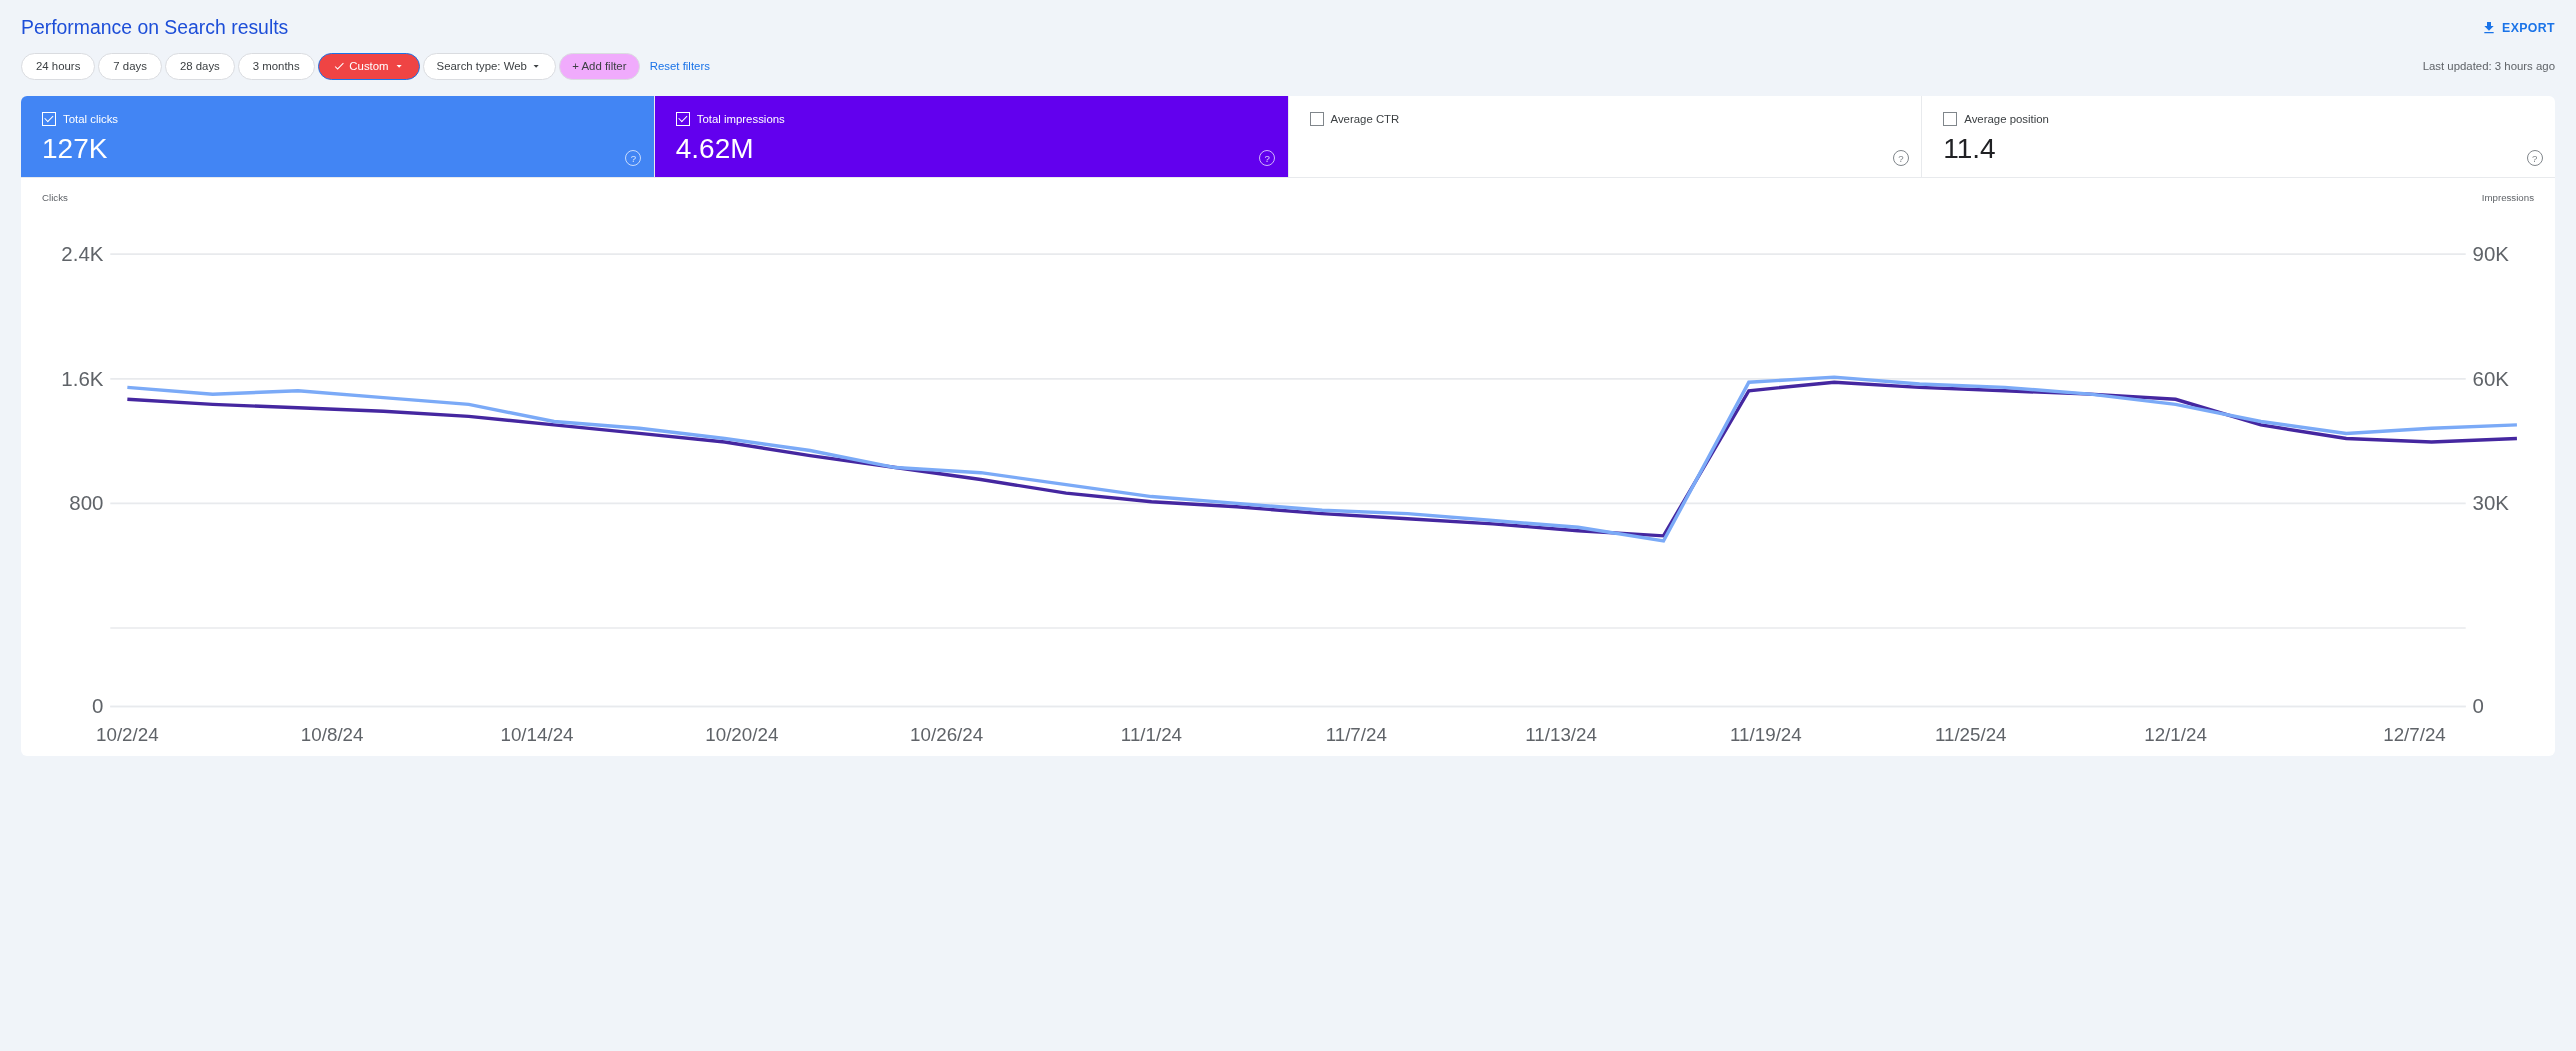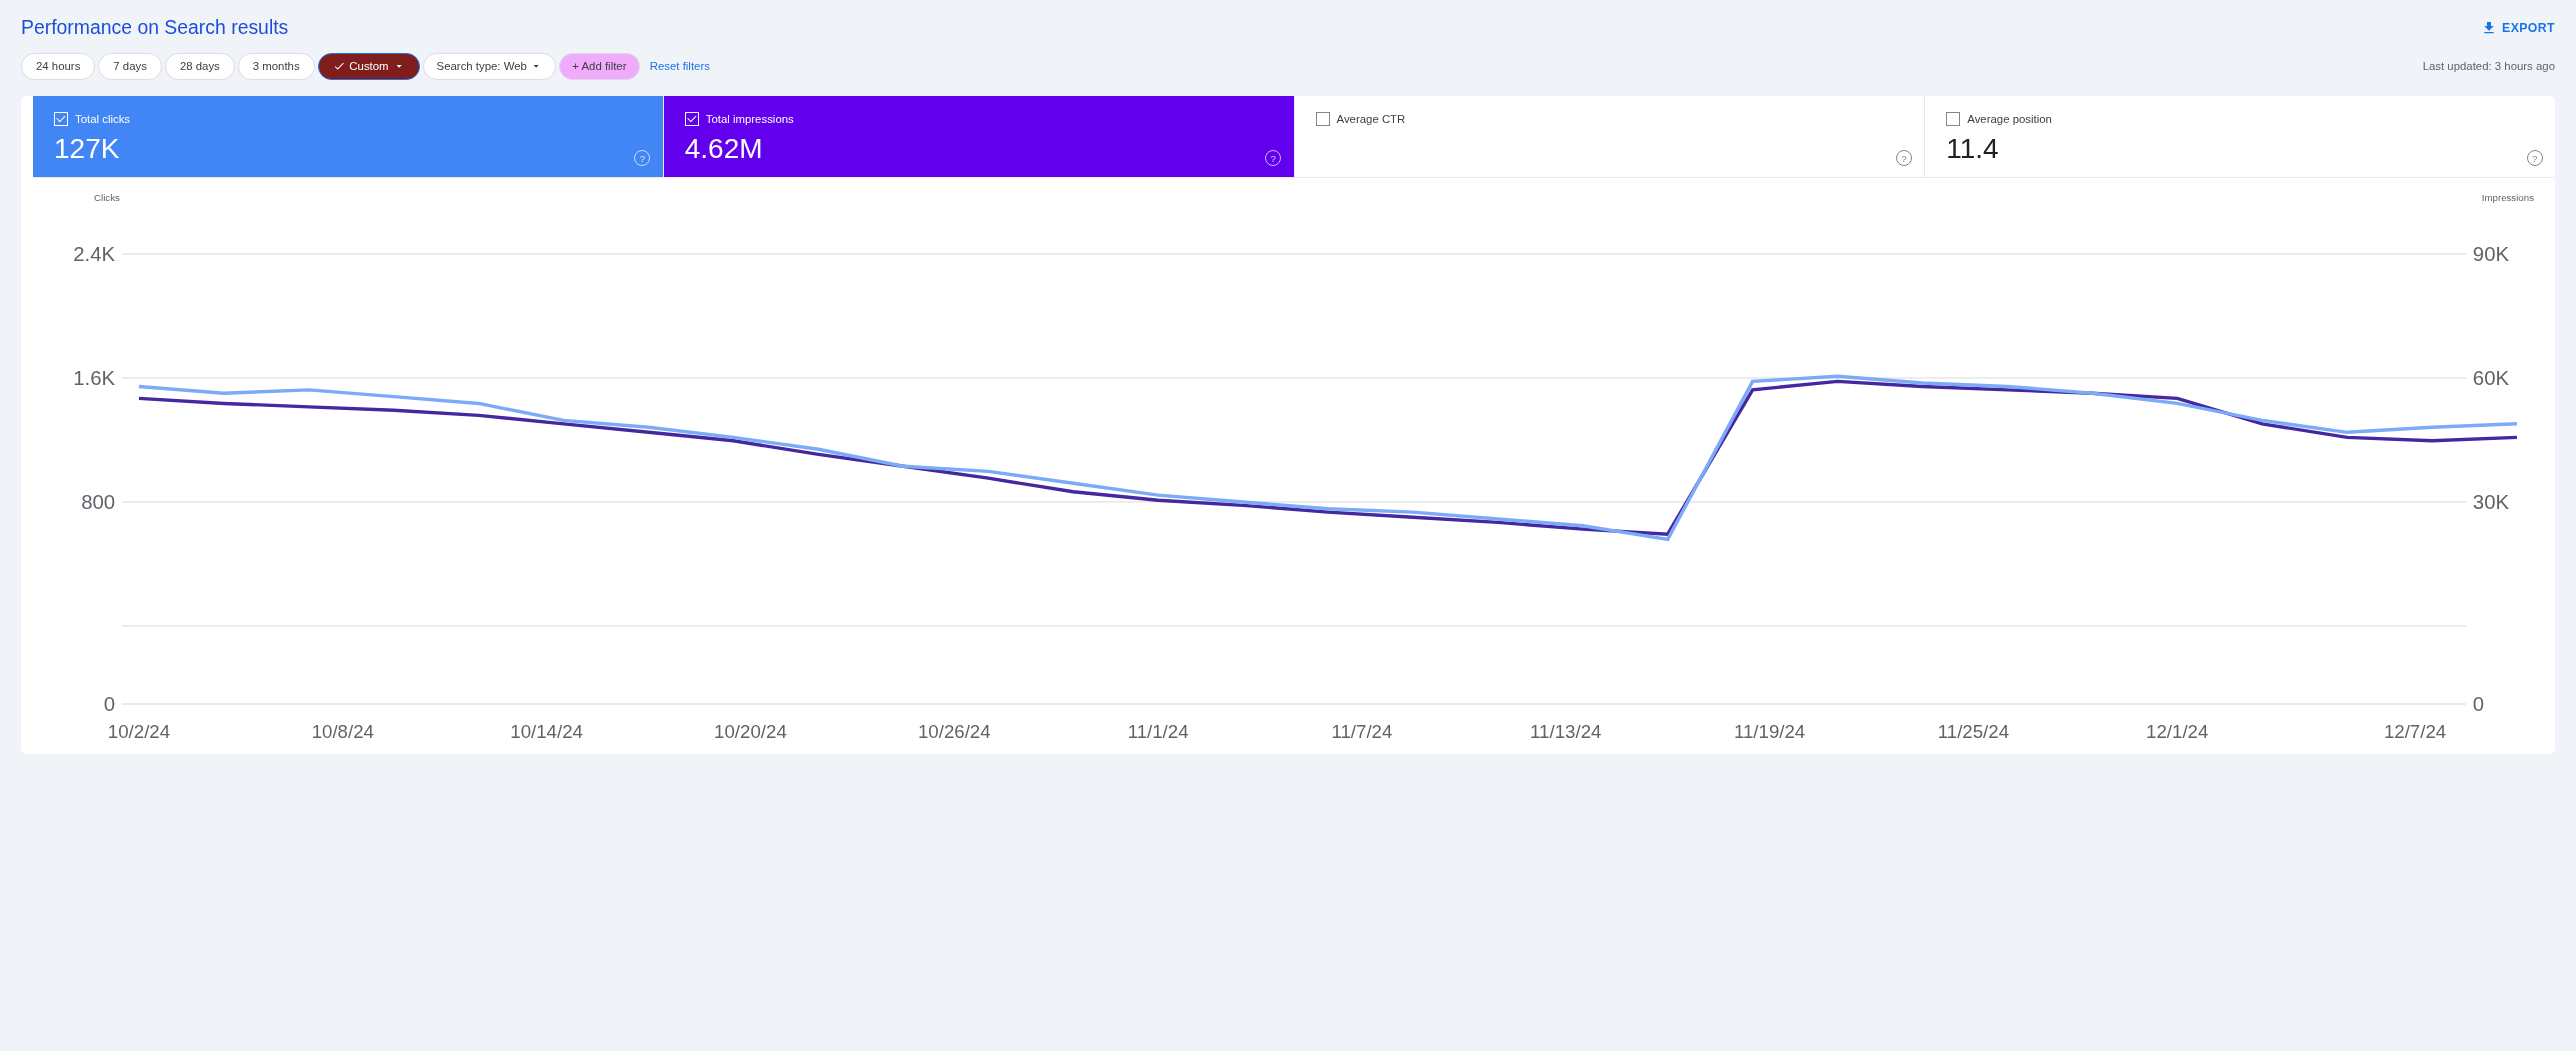--- a/index.html
+++ b/index.html
@@ -47,21 +47,21 @@
       border: 0.9px solid #dadce0;
       border-radius: 17.6px;
       padding: 6.2px 14px;
       font-size: 11.4px;
       color: #3c4043;
       cursor: pointer;
       font-family: inherit;
       white-space: nowrap;
     }
     .time-btn.active {
-      background: #7f1d1d;
+      background: #ef4444;
       color: #fff;
       border-color: #1a73e8;
       display: flex;
       align-items: center;
       gap: 4.4px;
     }
     .search-type-btn {
       display: flex;
       align-items: flex-start;
       gap: 3.5px;
@@ -98,21 +98,20 @@
     }
     .last-updated {
       margin-left: auto;
       font-size: 11.4px;
       color: #5f6368;
     }
     .main-card {
       background: #fff;
       border-radius: 6px;
       overflow: hidden;
-      padding-left: 12px;
     }
     .metrics-row {
       display: flex;
       border-bottom: 0.9px solid #e8eaed;
     }
     .metric-card {
       flex: 1;
       padding: 16px 21px 12.3px 21px;
       border-right: 0.9px solid #e8eaed;
       cursor: pointer;
@@ -292,21 +291,21 @@
           <span class="metric-checkbox unchecked"></span>
           <span class="metric-label">Average position</span>
         </div>
         <div class="metric-value">11.4</div>
         <div class="metric-help dark">?</div>
       </div>
 
     </div>
 
     <div class="chart-area">
-      <div style="display:flex; justify-content:space-between; margin-bottom:0;margin-left:40px;">
+      <div style="display:flex; justify-content:space-between; margin-bottom:0;">
         <span style="font-size:9.7px;color:#5f6368;">Clicks</span>
         <span style="font-size:9.7px;color:#5f6368;">Impressions</span>
       </div>
       <div class="chart-wrap">
         <svg class="chart-svg" viewBox="0 0 1460 320" xmlns="http://www.w3.org/2000/svg">
 
           <line x1="40" y1="30" x2="1420" y2="30" stroke="#e8eaed" stroke-width="1"></line>
           <line x1="40" y1="103" x2="1420" y2="103" stroke="#e8eaed" stroke-width="1"></line>
           <line x1="40" y1="176" x2="1420" y2="176" stroke="#e8eaed" stroke-width="1"></line>
           <line x1="40" y1="249" x2="1420" y2="249" stroke="#e8eaed" stroke-width="1"></line>

